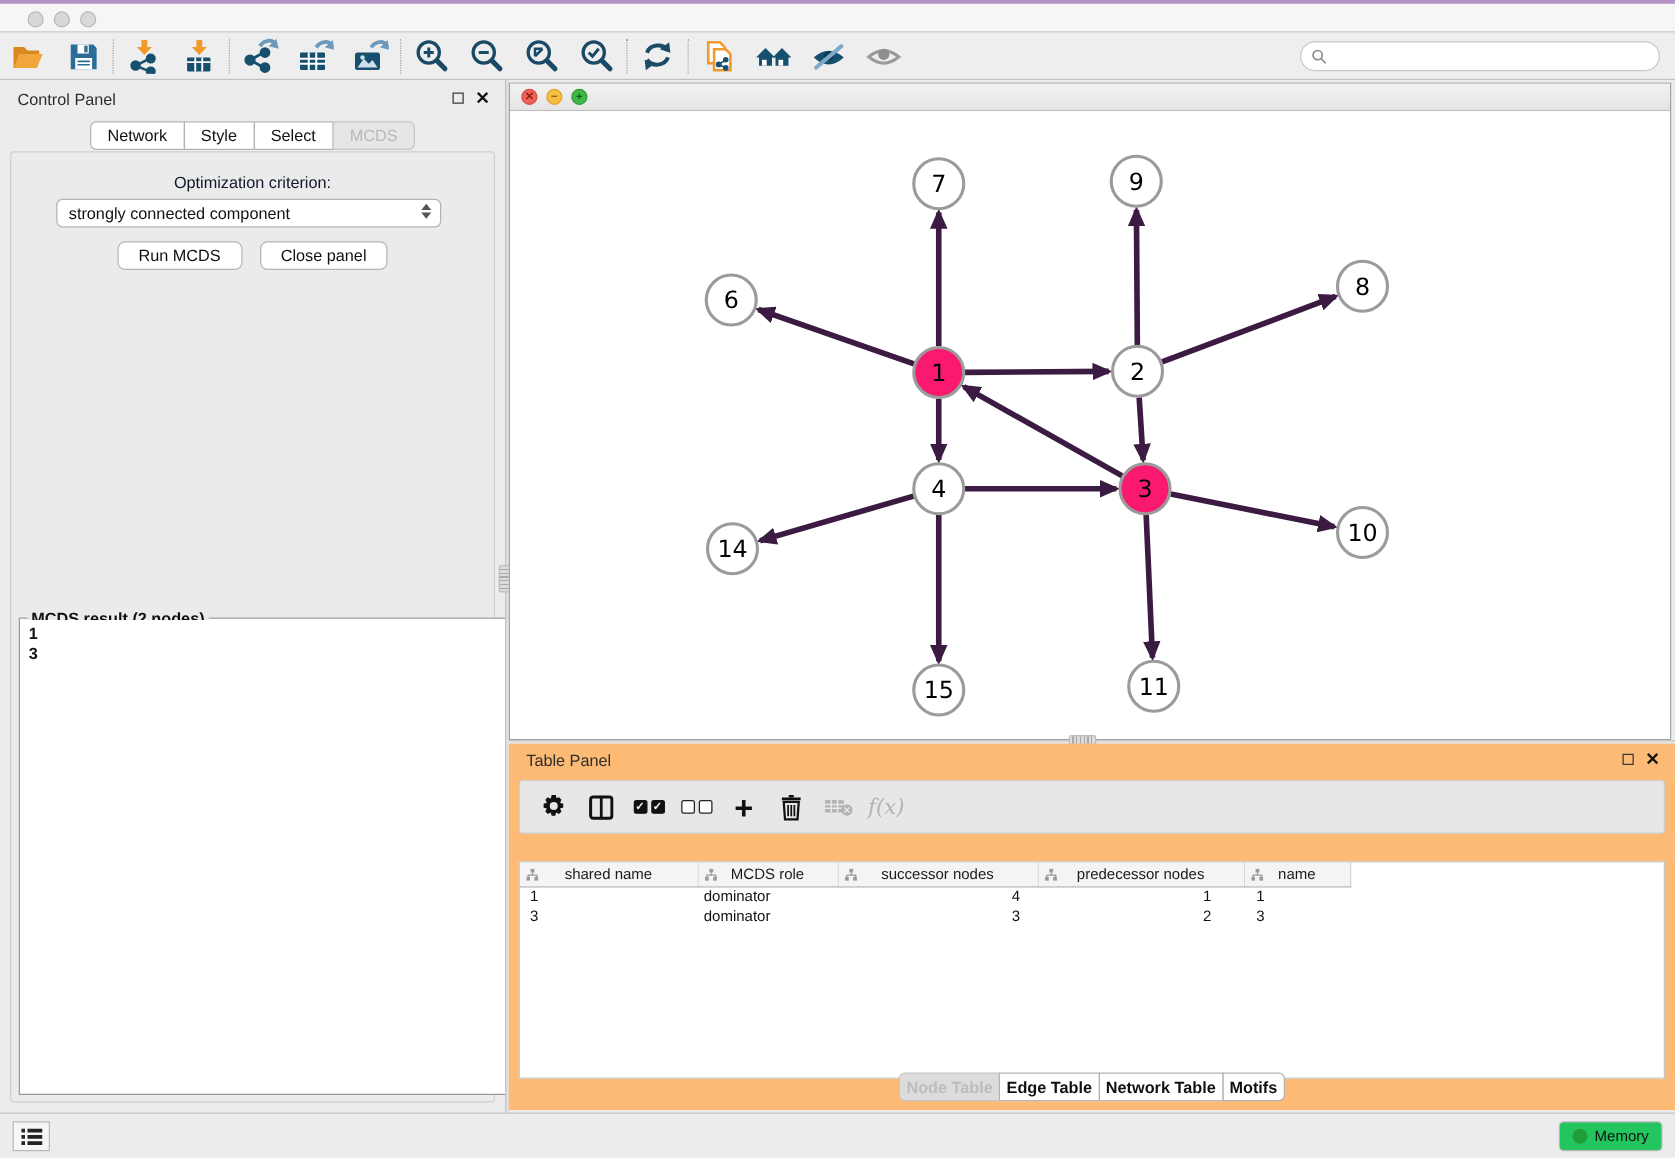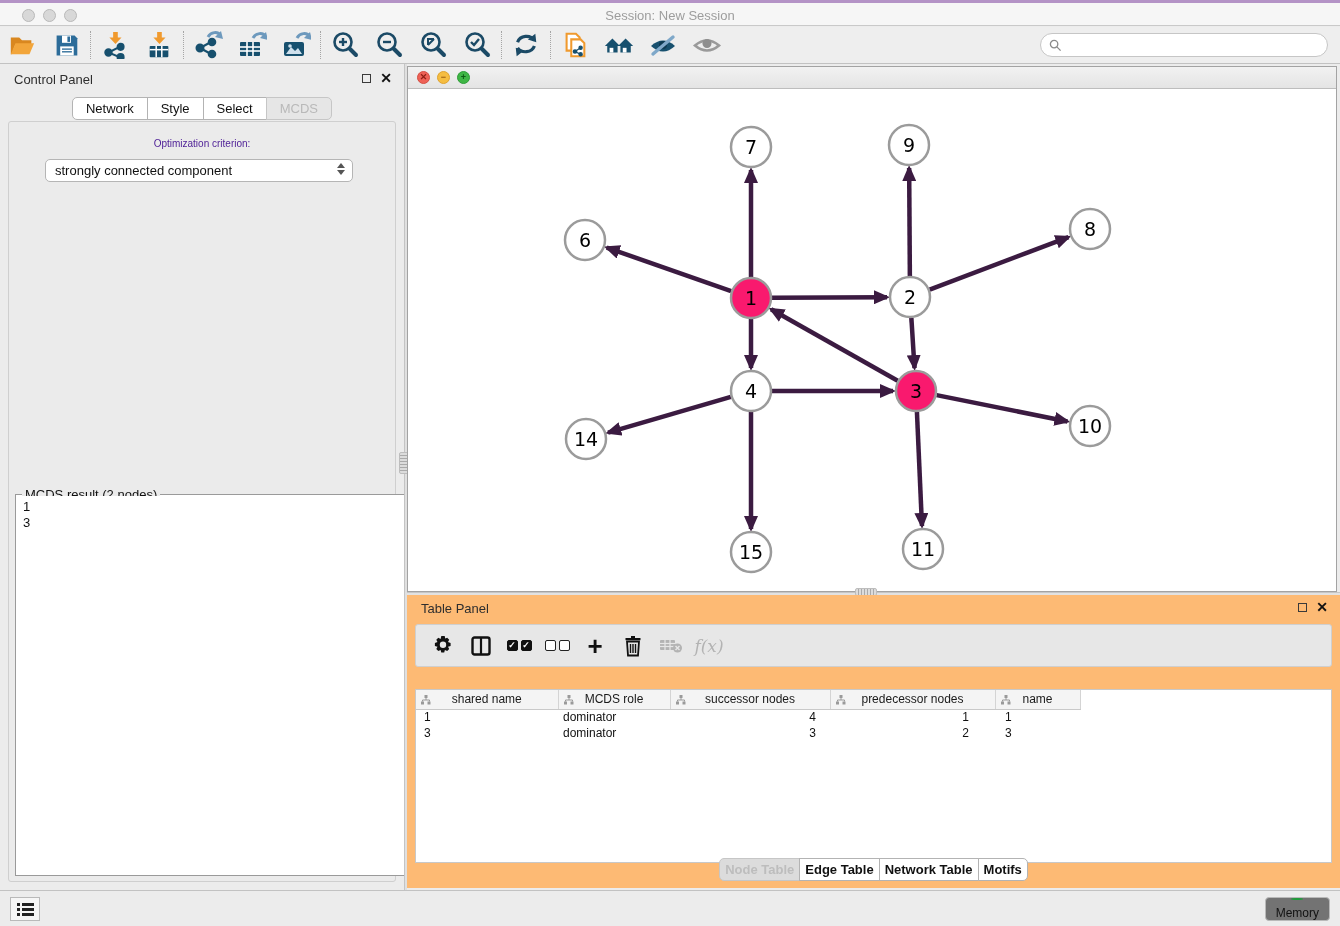--- a/index.html
+++ b/index.html
@@ -38,32 +38,32 @@
   .seg { display:flex; }
   .seg .segbtn { border:1px solid #b3b3b3; background:#fff; color:#111; font-size:13px; padding:3px 13px;
     margin-left:-1px; font-family:"Liberation Sans",sans-serif; white-space:nowrap; }
   .seg .segbtn:first-child { border-radius:5px 0 0 5px; margin-left:0; }
   .seg .segbtn:last-child { border-radius:0 5px 5px 0; }
   .seg .seg-active { background:#e6e6e6; color:#b9b9b9; border-color:#c6c6c6; }
   .cp-tabs { position:absolute; left:0; top:97px; width:404px; display:flex; justify-content:center; }
 
   .cp-body { position:absolute; left:8px; top:121px; width:388px; height:761px;
     background:#ebebeb; border:1px solid #cfcfcf; border-radius:3px; }
-  .opt-label { text-align:center; font-size:10px; color:#4c1d95; margin-top:16px; }
+  .opt-label { text-align:center; font-size:13px; color:#0f172a; margin-top:16px; }
   .dropdown { position:absolute; left:36px; top:37px; width:308px; height:23px; background:#ffffff;
     border:1px solid #b5b5b5; border-radius:5px; display:flex; align-items:center; padding-left:9px; font-size:13px; color:#111; }
   .dd-stepper { position:absolute; right:7px; top:3px; display:flex; flex-direction:column; gap:2px; }
   .dd-up { width:0; height:0; border-left:4px solid transparent; border-right:4px solid transparent; border-bottom:5px solid #555; }
   .dd-down { width:0; height:0; border-left:4px solid transparent; border-right:4px solid transparent; border-top:5px solid #555; }
   .cp-buttons { position:absolute; left:0; top:71px; width:100%; display:flex; justify-content:center; gap:14px; }
   .pushbtn { background:#ffffff; border:1px solid #b5b5b5; border-radius:6px; font-size:13px; color:#111;
     padding:3px 16px; font-family:"Liberation Sans",sans-serif; }
 
   .result-box { position:absolute; left:6px; top:372px; width:404px; height:382px;
-    border:1px solid #9a9a9a; background:#fff; }
+    border:1px solid #9a9a9a; background:#fff;font-weight:bold; }
   .result-legend { position:absolute; left:6px; top:-8px; background:#ebebeb; font-size:13px; color:#111; padding:0 3px; }
   .result-text { position:absolute; inset:1px 14px 1px 1px; background:#fff; font-size:13px; color:#111;
     padding:3px 6px; line-height:16px; }
   .result-scroll { position:absolute; top:1px; right:1px; bottom:1px; width:13px; background:#f2f2f2; border-left:1px solid #dcdcdc; }
 
   
   .netwin { position:absolute; left:407px; top:66px; width:930px; height:526px;
     background:#ffffff; border:1px solid #a3a3a3; }
   .netwin-titlebar { position:absolute; left:0; top:0; width:100%; height:22px;
     background:linear-gradient(#f2f2f2,#e4e4e4); border-bottom:1px solid #bdbdbd; }
@@ -109,34 +109,33 @@
   table.grid td:nth-child(5) { padding-left:10px; }
 
   .tp-tabs { position:absolute; left:0; top:263px; width:100%; display:flex; justify-content:center; }
   .tp-tabs .segbtn { font-weight:bold; padding:3px 5px; }
   .tp-tabs .seg-active { background:#dcdcdc; color:#bdbdbd; font-weight:bold; }
 
   
   .statusbar { position:absolute; left:0; top:890px; width:1340px; height:36px; background:#ececec; border-top:1px solid #c2c2c2; }
   .list-btn { position:absolute; left:10px; top:6px; width:30px; height:24px; background:#f6f6f6; border:1px solid #b9b9b9;
     display:flex; align-items:center; justify-content:center; }
-  .memory-btn { position:absolute; right:10px; top:6px; height:24px; background:#737373; border:1px solid #b9b9b9;
-    border-radius:4px; display:flex; align-items:center; gap:6px; padding:0 10px; font-size:12px; color:#111;flex-direction:column; }
+  .memory-btn { position:absolute; right:10px; top:6px; height:24px; background:#22c55e; border:1px solid #b9b9b9;
+    border-radius:4px; display:flex; align-items:center; gap:6px; padding:0 10px; font-size:12px; color:#111; }
   .memdot { width:12px; height:12px; border-radius:50%; background:#1f9d3a; }
 </style>
 </head>
 <body>
 
 <div class="titlebar">
   <div class="traffic">
     <div class="tdot"></div>
     <div class="tdot"></div>
     <div class="tdot"></div>
   </div>
-  <div class="apptitle">Session: New Session</div>
 </div>
 
 <div class="toolbar">
   <div class="tb-icon">
     <svg width="28" height="28" viewBox="0 0 30 30">
       <path d="M3 7 h9 l3 3 h10 v4 H8 L4 25 H3 z" fill="#d9871f"></path>
       <path d="M8 13 h20 l-5 12 H3 z" fill="#f2a53a"></path>
     </svg>
   </div>
   <div class="tb-icon">
@@ -307,20 +306,24 @@
   </div>
 
 <div class="cp-body">
   <div class="opt-label">Optimization criterion:</div>
   <div class="dropdown">
     <span>strongly connected component</span>
     <span class="dd-stepper">
       <span class="dd-up"></span>
         <span class="dd-down"></span>
     </span>
+  </div>
+  <div class="cp-buttons">
+    <button class="pushbtn">Run MCDS</button>
+    <button class="pushbtn">Close panel</button>
   </div>
   <div class="result-box">
     <div class="result-legend">MCDS result (2 nodes)</div>
     <div class="result-text" id="result-lines">
         <div>1</div>
         <div>3</div>
       </div>
     <div class="result-scroll"></div>
   </div>
 </div>

